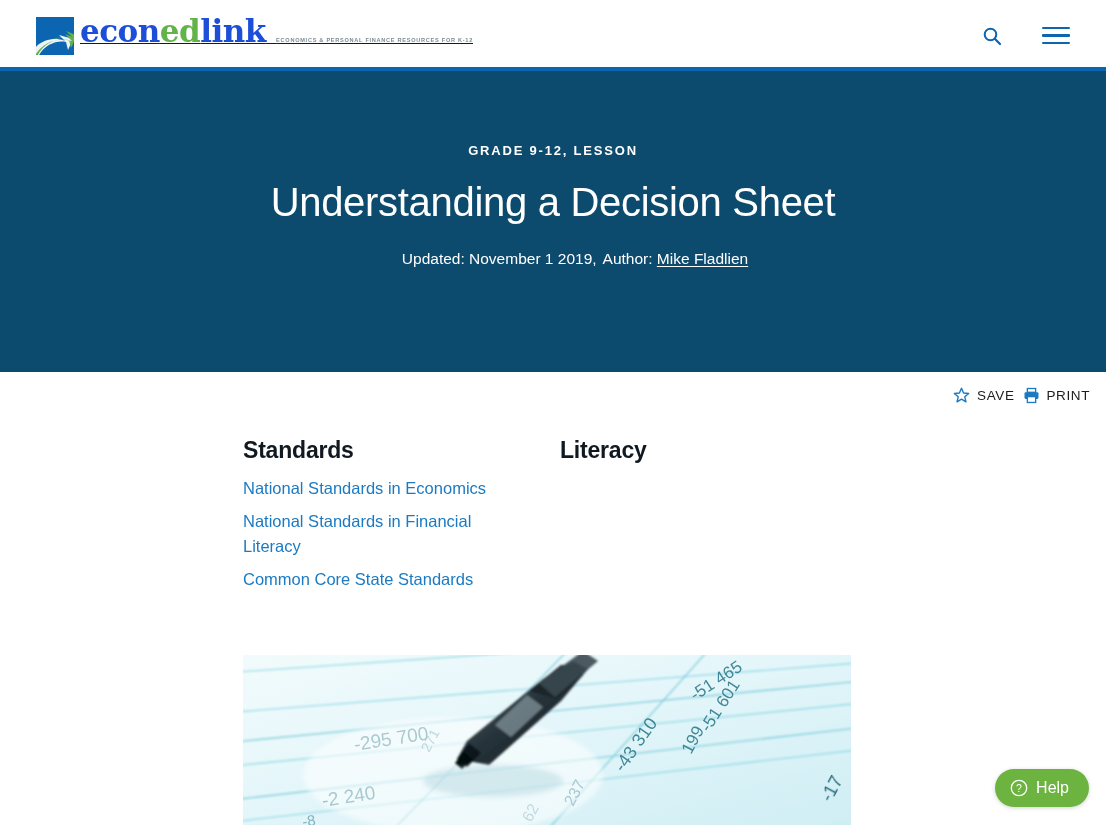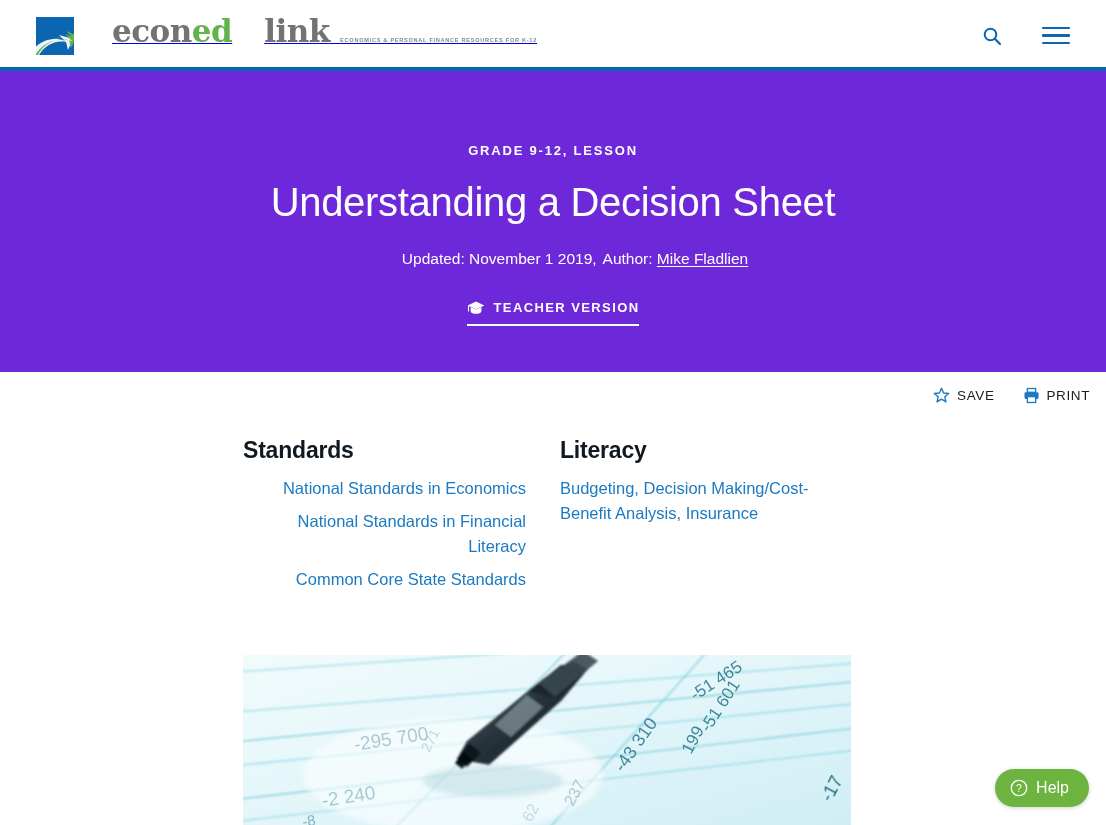--- a/index.html
+++ b/index.html
@@ -43,21 +43,21 @@
   }
   .logo-text-block { margin-left: 4px; padding-top: 1px; }
   .logo-word {
     font-family: "DejaVu Serif", serif;
     font-weight: bold;
     font-size: 31px;
     line-height: 27px;
     letter-spacing: -0.5px;
     white-space: nowrap;
   }
-  .lw-blue { color: #737373; margin-left: 32px; }
+  .lw-blue { color: #1d4ed8; }
   .lw-green { color: #62b44a; }
   .logo-tag {
     font-size: 5.6px;
     letter-spacing: 0.72px;
     color: #7b8b93;
     font-weight: bold;
     white-space: nowrap;
     margin-top: 3px;
   }
   .header-actions {
@@ -76,21 +76,21 @@
   .hamburger span {
     display: block;
     height: 2.5px;
     background: #0b65b0;
     margin: 5px 0;
     border-radius: 1px;
   }
 
   
   .hero {
-    background: #6d28d9;
+    background: #0c4a6e;
     height: 301px;
     color: #ffffff;
     text-align: center;
     padding-top: 72px;
   }
   .hero-eyebrow {
     font-size: 13px;
     font-weight: bold;
     letter-spacing: 1.8px;
     margin: 0 0 22px 0;
@@ -124,21 +124,21 @@
     font-size: 13px;
     font-weight: bold;
     letter-spacing: 1.4px;
     cursor: pointer;
   }
 
   
   .action-bar {
     display: flex;
     justify-content: flex-end;
-    gap: 28px;
+    gap: 8px;
     padding: 15px 16px 0 0;
   }
   .action-item {
     display: inline-flex;
     align-items: center;
     gap: 7px;
     background: none; border: none;
     font-family: "Liberation Sans", sans-serif;
     font-size: 13.5px;
     letter-spacing: 0.6px;
@@ -159,21 +159,21 @@
   }
   .meta-col { width: 310px; padding-right: 20px; }
   .meta-col h2 {
     font-size: 23px;
     font-weight: bold;
     color: #101820;
     margin: 0 0 12px 0;
     letter-spacing: -0.2px;
   }
   .meta-col ul { list-style: none; margin: 0; padding: 0; }
-  .meta-col li { margin: 0 0 8px 0; text-align: right; }
+  .meta-col li { margin: 0 0 8px 0; }
   .meta-link {
     color: #1b7ac2;
     text-decoration: none;
     font-size: 16.5px;
     line-height: 25px;
   }
   .concepts-text {
     font-size: 16.5px;
     line-height: 25px;
     color: #1b7ac2;
@@ -244,28 +244,20 @@
   </div>
 </header>
 
 <section class="hero">
   <div class="hero-eyebrow">GRADE 9-12, LESSON</div>
   <h1 class="hero-title">Understanding a Decision Sheet</h1>
   <div class="hero-meta">
     <span>Updated: November 1 2019,</span><span class="sep"></span><span>Author:</span>
     <a class="author-link" href="#">Mike Fladlien</a>
   </div>
-  <a class="teacher-version" href="#">
-    <svg width="18" height="14" viewBox="0 0 18 14">
-      <path d="M9 0.6 L17.4 4.4 L9 8.2 L0.6 4.4 Z" fill="#ffffff"></path>
-      <path d="M3.6 6.1 V9.9 C3.6 11.6 6.1 12.8 9 12.8 C11.9 12.8 14.4 11.6 14.4 9.9 V6.1 L9 8.6 Z" fill="#ffffff"></path>
-      <line x1="1.5" y1="5" x2="1.5" y2="10.5" stroke="#ffffff" stroke-width="1.1"></line>
-    </svg>
-    <span>TEACHER VERSION</span>
-  </a>
 </section>
 
 <div class="action-bar">
   <button class="action-item">
     <svg width="17" height="17" viewBox="0 0 18 18">
       <path d="M9 1.3 L11.2 6.3 L16.6 6.8 L12.5 10.4 L13.7 15.7 L9 12.9 L4.3 15.7 L5.5 10.4 L1.4 6.8 L6.8 6.3 Z" fill="none" stroke="#1b7ac2" stroke-width="1.5" stroke-linejoin="round"></path>
     </svg>
     <span>SAVE</span>
   </button>
   <button class="action-item">
@@ -285,23 +277,20 @@
       <h2>Standards</h2>
       <ul>
         <li><a class="meta-link" href="#">National Standards in Economics</a></li>
         <li><a class="meta-link" href="#">National Standards in Financial Literacy</a></li>
         <li><a class="meta-link" href="#">Common Core State Standards</a></li>
       </ul>
     </section>
 
     <section class="meta-col">
       <h2>Literacy</h2>
-      <div class="concepts-text">
-        <a class="meta-link" href="#">Budgeting, Decision Making/Cost-Benefit Analysis, Insurance</a>
-      </div>
     </section>
 
   </div>
 
   <figure class="lesson-image" style="margin:55px 0 0 0;">
     <svg width="608" height="170" viewBox="0 0 608 170">
       <defs>
         <linearGradient id="paperG" x1="0" y1="0" x2="1" y2="1">
           <stop offset="0%" stop-color="#f2fbfc"></stop>
           <stop offset="45%" stop-color="#e4f6fa"></stop>

